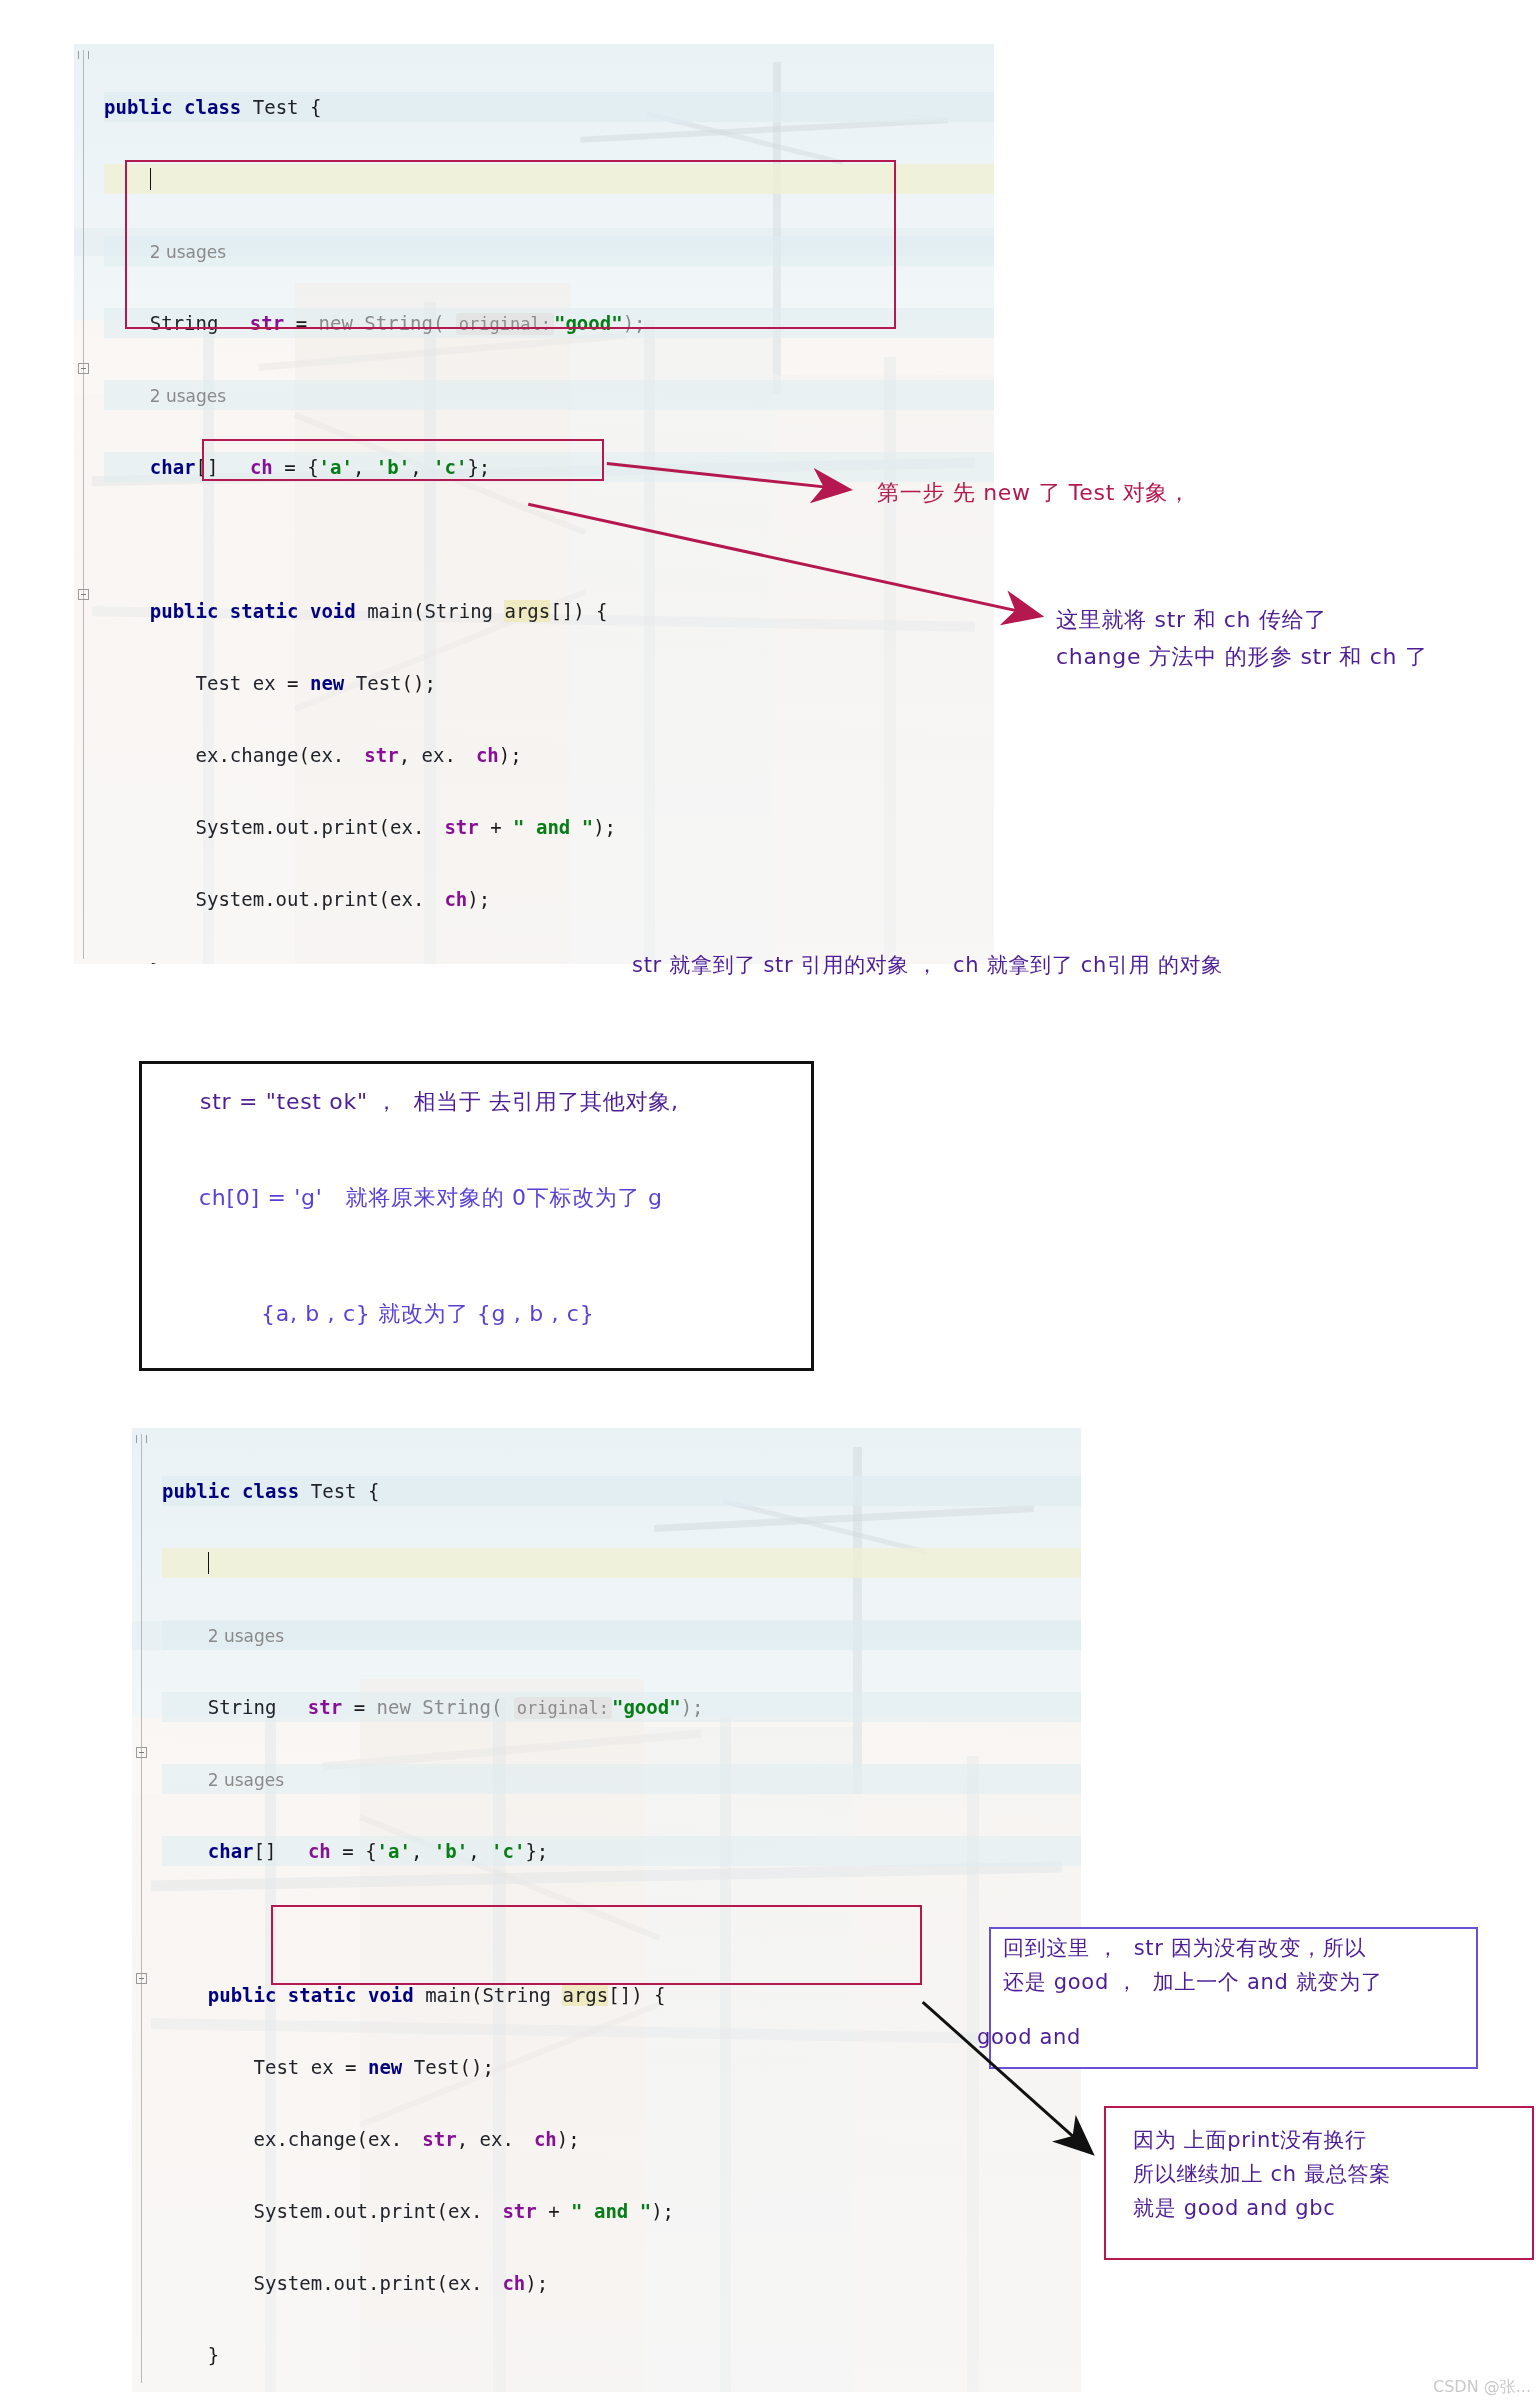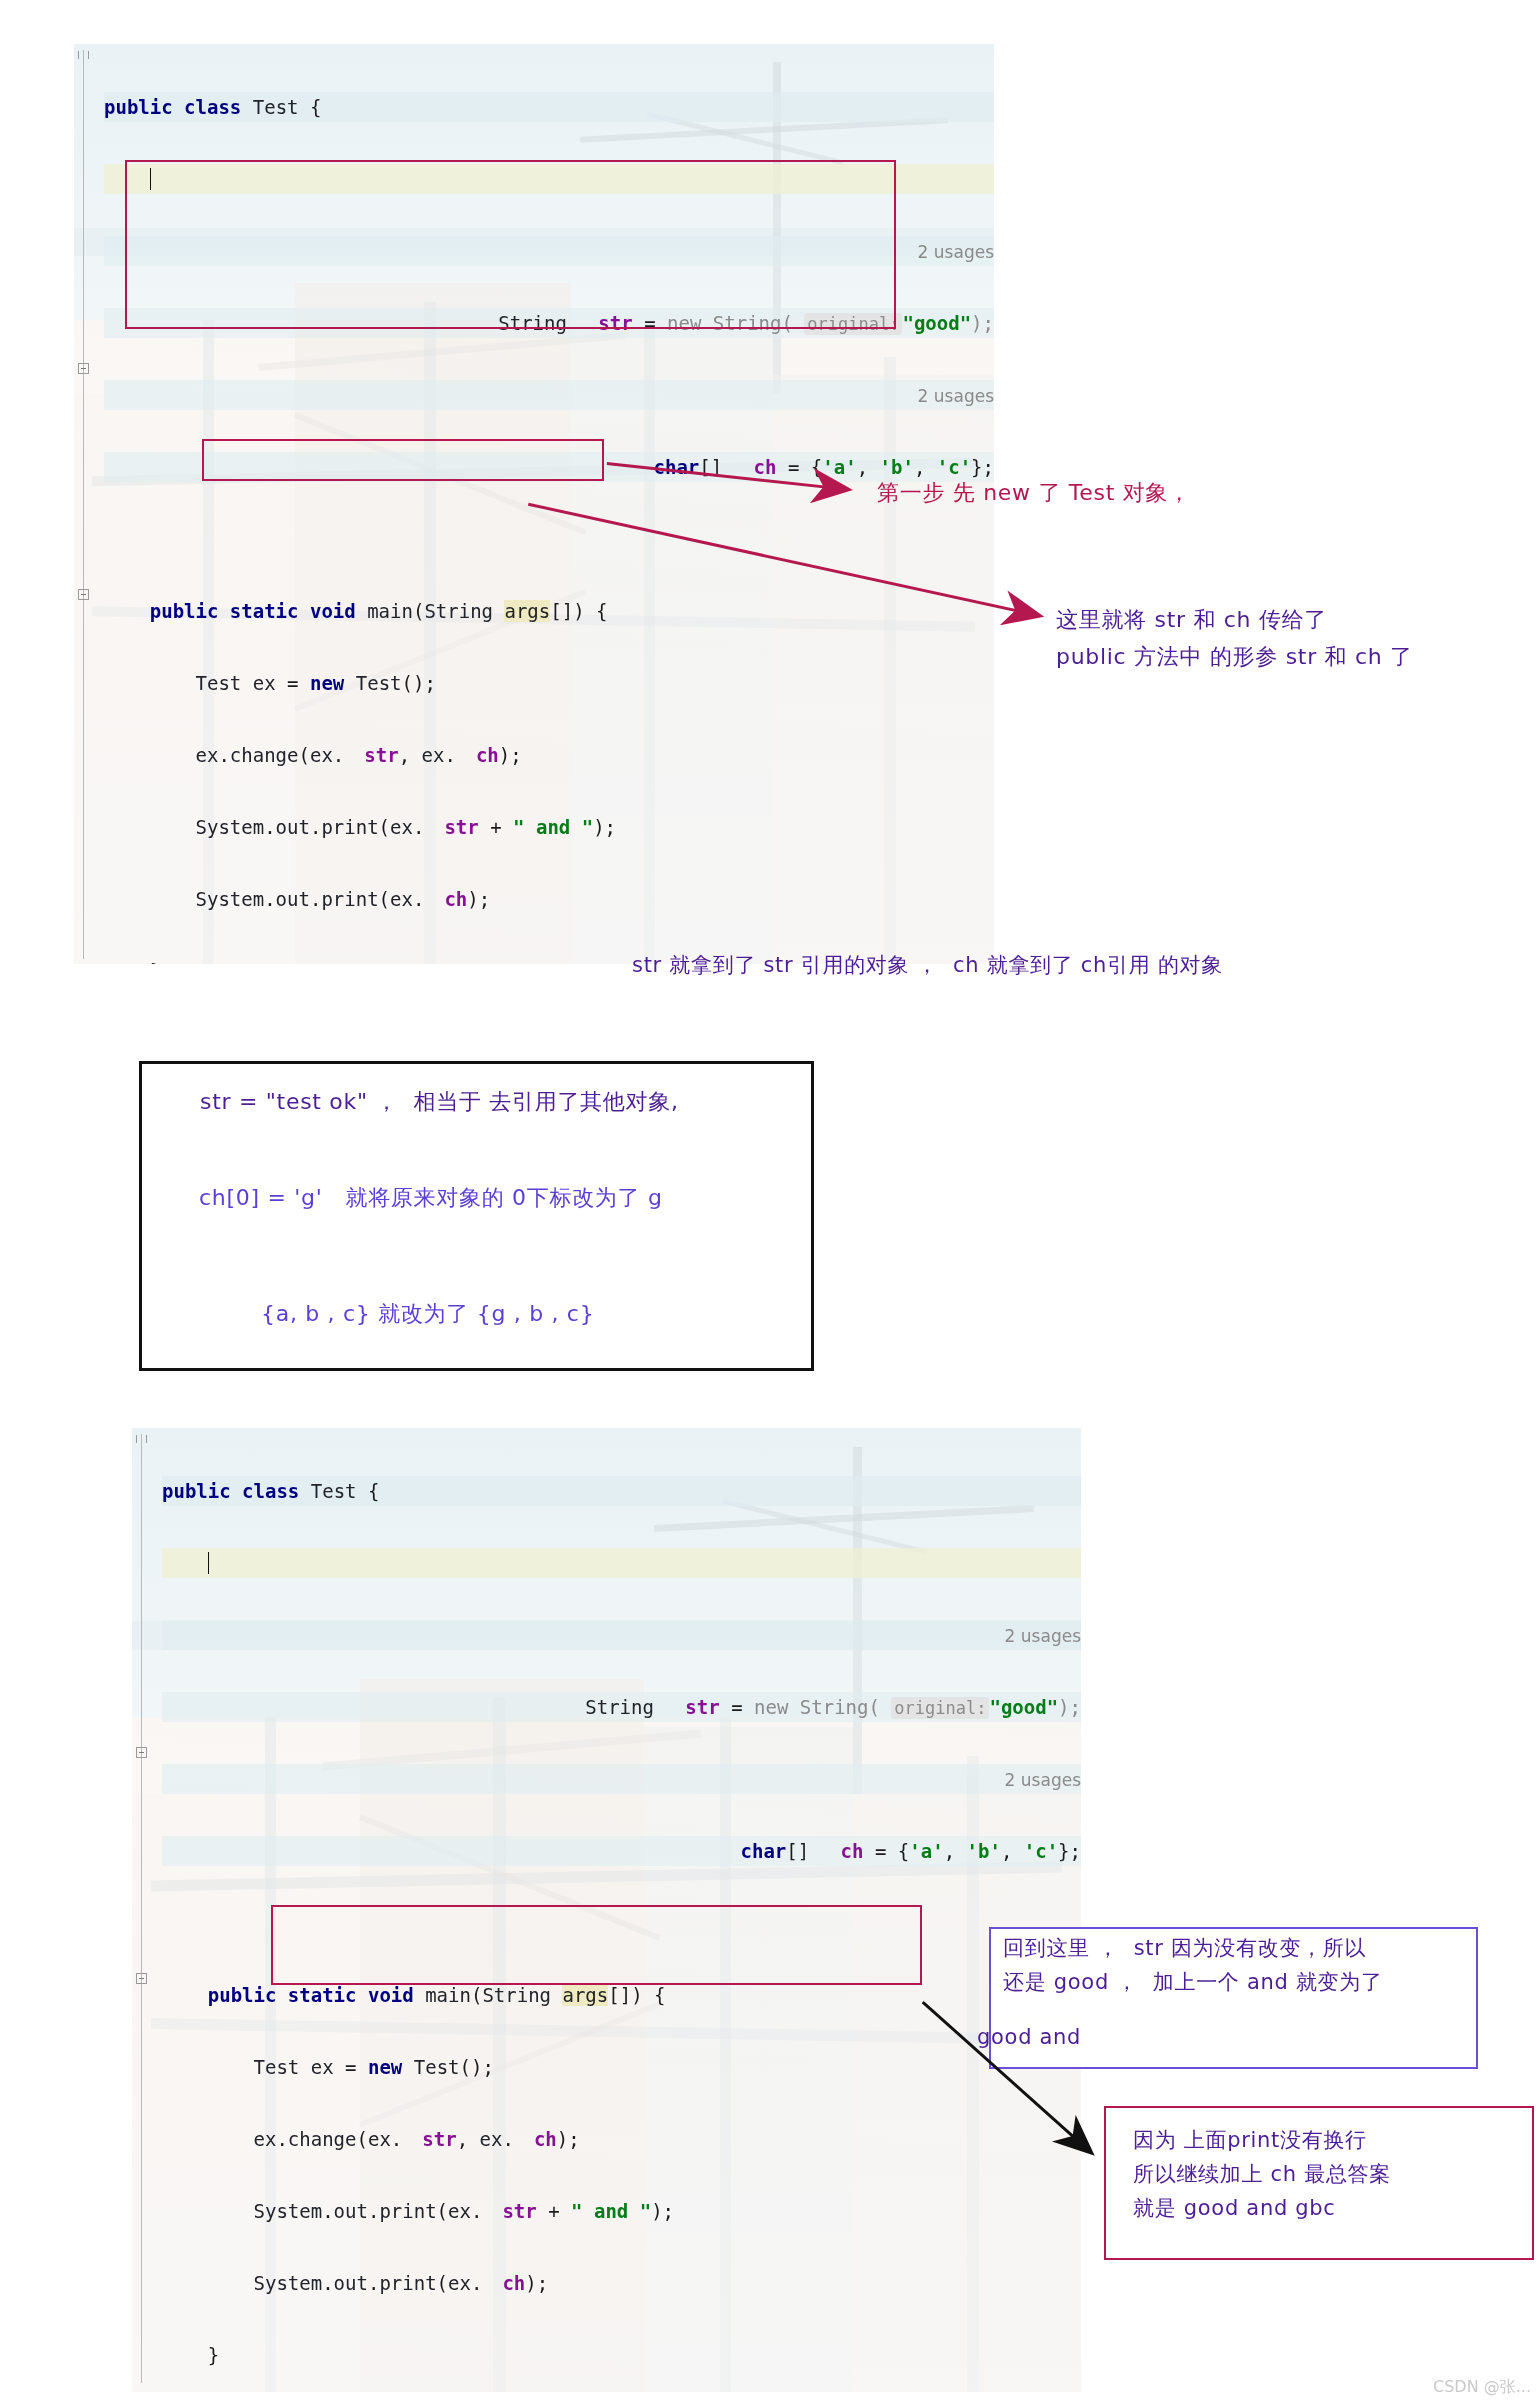--- a/index.html
+++ b/index.html
@@ -66,21 +66,21 @@
   .line {
     position: relative;
     height: 30px;
     line-height: 30px;
     font-size: 19px;
     letter-spacing: 0px;
     color: #222222;
   }
   .line.hl-top  { background: rgba(223,236,241,0.72); }
   .line.hl-cur  { background: rgba(240,240,206,0.72); }
-  .line.hl-soft { background: rgba(223,236,241,0.55); text-align: right; }
+  .line.hl-soft { background: rgba(223,236,241,0.55); }
 
   
   .gutter {
     position: absolute;
     left: 0; top: 0; bottom: 0;
     width: 19px;
   }
   .gline {
     position: absolute;
     left: 9px;
@@ -361,21 +361,21 @@
     
 
   </div>
 </div>
 
 <div class="redbox" style="left:271px; top:1905px; width:651px; height:80px;"></div>
 
 <div class="note note-red" style="left:877px; top:478px; font-size:22px; letter-spacing:0.7px;">第一步 先 new 了 Test 对象，</div>
 
 <div class="note note-blk" style="left:1056px; top:605px; font-size:22px; letter-spacing:0.7px;">这里就将 str 和 ch 传给了</div>
-<div class="note note-blk" style="left:1056px; top:642px; font-size:22px; letter-spacing:0.7px;">public 方法中 的形参 str 和 ch 了</div>
+<div class="note note-blk" style="left:1056px; top:642px; font-size:22px; letter-spacing:0.7px;">change 方法中 的形参 str 和 ch 了</div>
 
 <div class="note note-blk" style="left:632px; top:951px; font-size:21px; letter-spacing:0.7px;">str 就拿到了 str 引用的对象 ，  ch 就拿到了 ch引用 的对象</div>
 
 <div class="purplebox" style="left:989px; top:1927px; width:489px; height:142px;"></div>
 <div class="note note-blk" style="left:1003px; top:1934px; font-size:21px; letter-spacing:0.7px;">回到这里 ，  str 因为没有改变，所以</div>
 <div class="note note-blk" style="left:1003px; top:1968px; font-size:21px; letter-spacing:0.7px;">还是 good ，  加上一个 and 就变为了</div>
 <div class="note note-blk" style="left:977px; top:2025px; font-size:21px; letter-spacing:0.7px;">good and</div>
 
 <div class="crimsonbox" style="left:1104px; top:2106px; width:430px; height:154px;"></div>
 <div class="note note-blk" style="left:1133px; top:2126px; font-size:21px; letter-spacing:0.7px;text-align:center;">因为 上面print没有换行</div>

